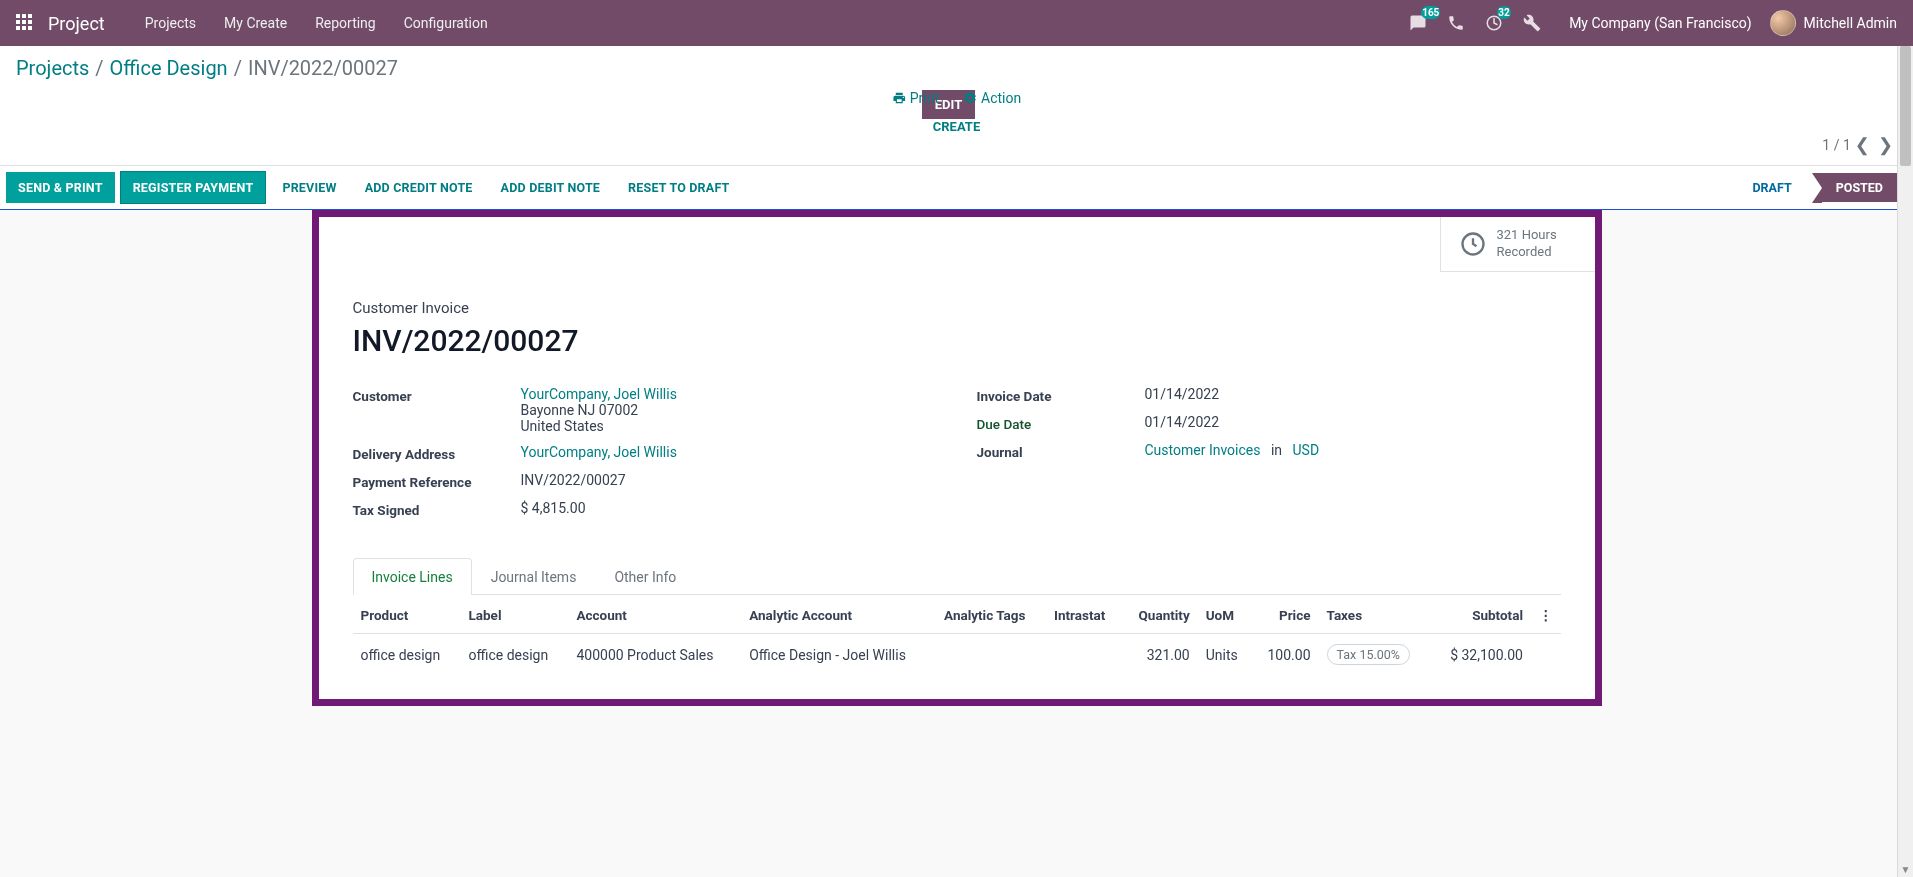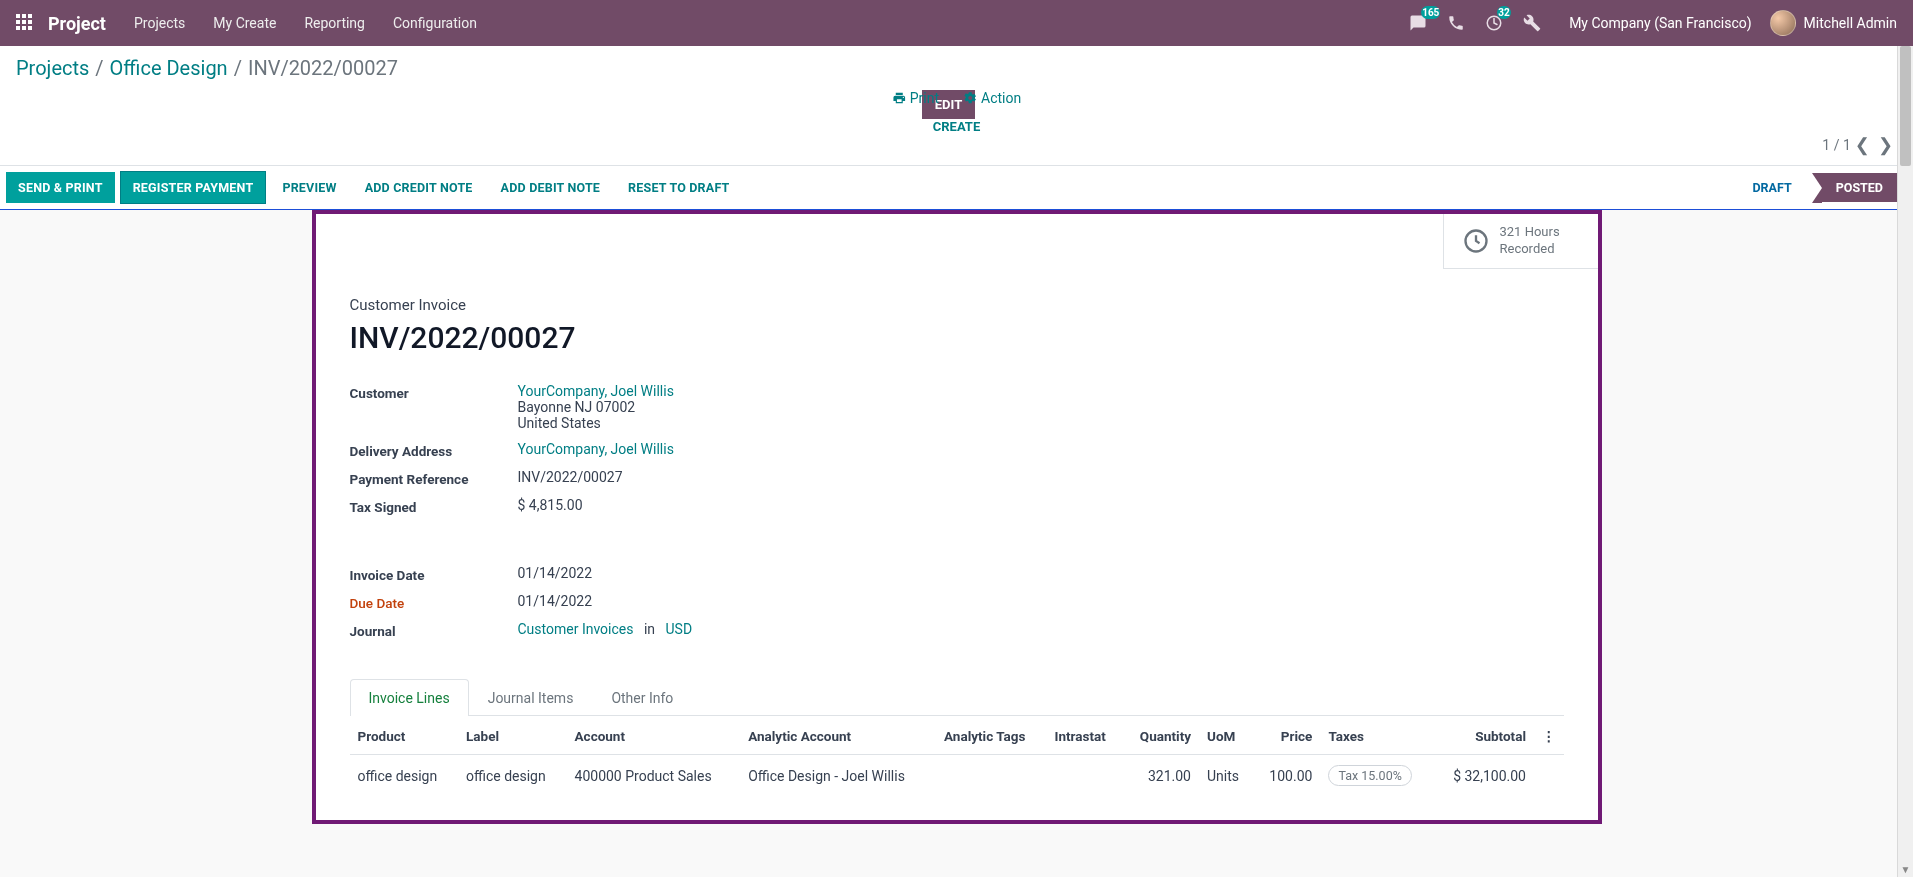--- a/index.html
+++ b/index.html
@@ -2,21 +2,21 @@
 <html><head>
 <meta charset="utf-8">
 <style>
 * { margin: 0; padding: 0; box-sizing: border-box; font-family: -apple-system, BlinkMacSystemFont, "Segoe UI", Roboto, Helvetica, Arial, sans-serif; }
 body { background: #f9f9f9; color: #374151; font-size: 14px; overflow-x: hidden; }
 
 
 .navbar { background: #714B67; height: 46px; display: flex; align-items: center; padding: 0 16px; color: #fff; }
 .navbar .apps-icon { width: 18px; height: 18px; display: grid; grid-template-columns: repeat(3, 4px); grid-template-rows: repeat(3, 4px); gap: 2px; margin-right: 14px; cursor: pointer; }
 .navbar .apps-icon span { background: #fff; width: 4px; height: 4px; }
-.navbar .brand { font-size: 18px; font-weight: 700; margin-right: 28px; }
+.navbar .brand { font-size: 18px; font-weight: 400; margin-right: 40px; }
 .navbar .nav-item { margin-right: 28px; font-size: 14px; cursor: pointer; color: #eee; }
 .navbar .spacer { flex: 1; }
 .navbar .icon-wrap { position: relative; margin: 0 10px; cursor: pointer; display: flex; align-items: center; }
 .navbar .badge { position: absolute; top: -8px; left: 12px; background: #00A09D; color: #fff; font-size: 10px; font-weight: 700; padding: 1px 1px; border-radius: 8px; }
 .navbar svg { width: 18px; height: 18px; fill: #e8dde5; }
 .navbar .company { margin: 0 18px; font-size: 14px; }
 .navbar .avatar { width: 26px; height: 26px; border-radius: 50%; background: radial-gradient(circle at 30% 30%, #f4c9a8, #8a6a54); margin-right: 8px; border: 1px solid rgba(255,255,255,0.3); }
 .navbar .user-name { font-size: 14px; }
 
 
@@ -38,32 +38,32 @@
 .btn-statusbar-primary { background: #00A09D; color: #fff; border: 1px solid #00A09D; font-weight: 700; font-size: 12.5px; padding: 7px 11px; cursor: pointer; text-transform: uppercase; letter-spacing: 0.2px; border-radius: 0; }
 .btn-statusbar-primary.register { outline: 1px solid #017e84; }
 .btn-statusbar-secondary { background: transparent; color: #017e84; border: none; font-weight: 700; font-size: 12.5px; padding: 7px 11px; cursor: pointer; text-transform: uppercase; letter-spacing: 0.2px; }
 .statusbar .spacer2 { flex: 1; }
 .status-step { font-weight: 700; font-size: 12.5px; padding: 7px 14px; text-transform: uppercase; }
 .status-draft { color: #0369a1; }
 .status-posted { background: #714B67; color: #fff; position: relative; margin-left: 10px; }
 .status-posted::before { content: ''; position: absolute; left: -10px; top: 0; bottom: 0; width: 0; height: 0; border-top: 15px solid #714B67; border-bottom: 15px solid #714B67; border-left: 10px solid transparent; }
 
 
-.sheet-wrap { max-width: 1290px; margin: 0 auto; background: #fff; border: 4px solid #701a75; position: relative; margin-top: 0; }
+.sheet-wrap { max-width: 1290px; margin: 0 auto; background: #fff; border: 7px solid #701a75; position: relative; margin-top: 0; }
 .stat-button { position: absolute; right: 0; top: 0; border-left: 1px solid #dee2e6; border-bottom: 1px solid #dee2e6; padding: 10px 18px; display: flex; align-items: center; gap: 10px; cursor: pointer; min-width: 155px; }
 .stat-button svg { width: 28px; height: 28px; stroke: #6c757d; fill: none; stroke-width: 2; }
 .stat-button .stat-text { color: #6c757d; font-size: 13px; line-height: 1.3; }
 .sheet-inner { padding: 24px 34px; }
 .doc-type { font-size: 15px; color: #374151; margin-top: 58px; }
 .doc-title { font-size: 30px; font-weight: 500; color: #111827; margin-top: 6px; margin-bottom: 28px; }
-.form-grid { display: flex; gap: 40px; flex-direction: column; }
+.form-grid { display: flex; gap: 40px; }
 .form-col { flex: 1; }
 .form-row { display: flex; margin-bottom: 10px; }
 .form-label { width: 168px; font-weight: 700; color: #374151; padding-top: 2px; font-size: 13.5px; }
-.form-label.muted { color: #c2410c; font-weight: 500; }
+.form-label.muted { color: #14532d; font-weight: 500; }
 .form-value { flex: 1; font-size: 14px; color: #374151; }
 .form-value a { color: #017e84; text-decoration: none; }
 .form-value .addr-line { display: block; }
 
 
 .tabs { display: flex; border-bottom: 1px solid #dee2e6; margin-top: 30px; }
 .tab { padding: 10px 18px; color: #6c757d; cursor: pointer; border: 1px solid transparent; border-bottom: none; margin-bottom: -1px; font-size: 14px; }
 .tab.active { color: #15803d; border-color: #dee2e6; background: #fff; border-radius: 4px 4px 0 0; }
 
 

